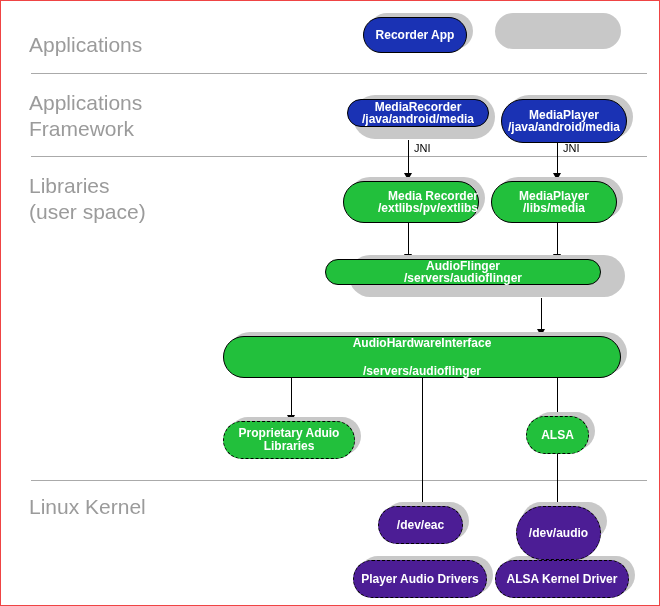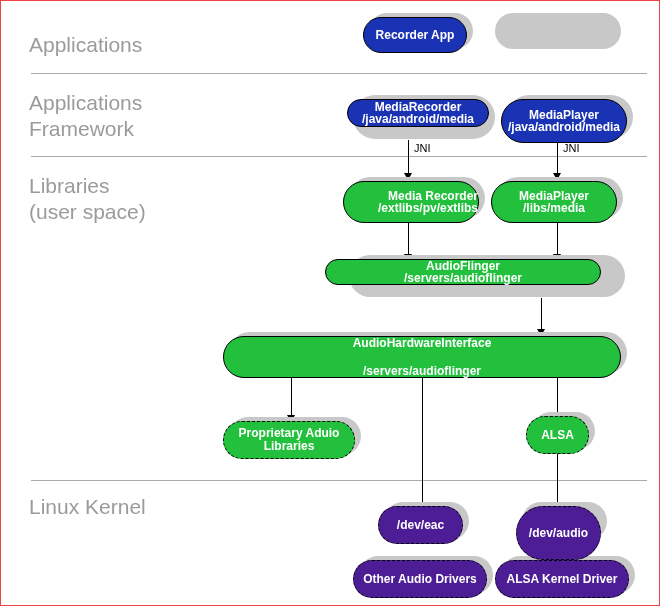--- a/index.html
+++ b/index.html
@@ -208,21 +208,21 @@
     <span class="t1">/dev/eac</span>
   </div>
 
   <div class="shadow" style="left:521px; top:501px; width:85px; height:38px;"></div>
   <div class="node red dashed" style="left:515px; top:505px; width:85px; height:54px;">
     <span class="t1">/dev/audio</span>
   </div>
 
   <div class="shadow" style="left:358px; top:555px; width:134px; height:38px;"></div>
   <div class="node red dashed" style="left:352px; top:559px; width:134px; height:38px;">
-    <span class="t1">Other Audio Drivers</span>
+    <span class="t1">Player Audio Drivers</span>
   </div>
 
   <div class="shadow" style="left:500px; top:555px; width:134px; height:38px;"></div>
   <div class="node red dashed" style="left:494px; top:559px; width:134px; height:38px;">
     <span class="t1">ALSA Kernel Driver</span>
   </div>
 
 </div>
 
 </body></html>

